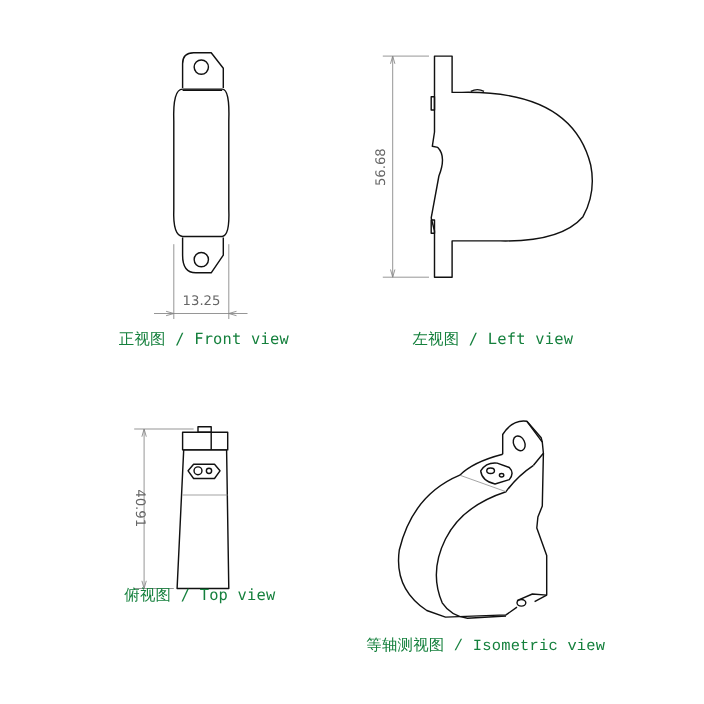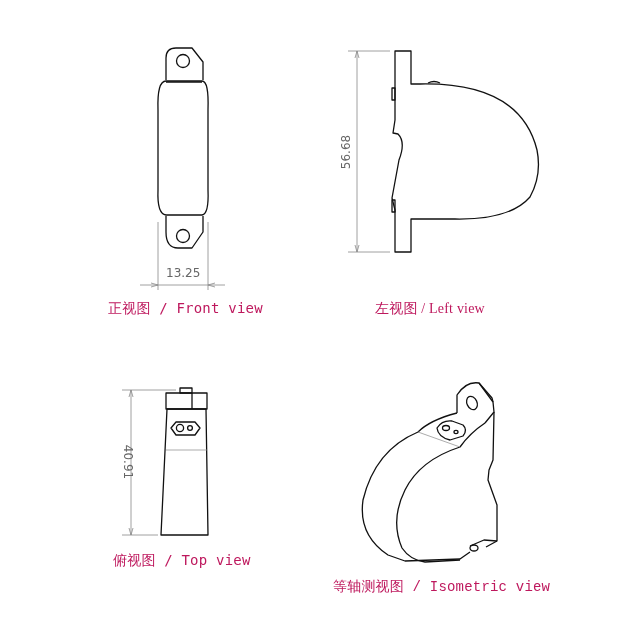--- a/index.html
+++ b/index.html
@@ -1,19 +1,19 @@
 <!DOCTYPE html>
 <html><head>
 <meta charset="utf-8">
 <style>
   html, body { margin: 0; padding: 0; background: #ffffff; }
   body { width: 640px; height: 640px; position: relative; overflow: hidden;
          font-family: "DejaVu Serif", "Liberation Serif", serif; }
   svg.drawing { position: absolute; left: 0; top: 0; }
-  .caption { position: absolute; font-size: 14px; color: #be185d; white-space: pre;
+  .caption { position: absolute; font-size: 14px; color: #15803d; white-space: pre;
              font-family: "DejaVu Sans Mono", "Liberation Mono", monospace; letter-spacing: 0.2px; }
   .dimtext { font-family: "DejaVu Sans", "Liberation Sans", sans-serif; font-size: 12px; fill: #666666; }
 </style>
 </head>
 <body>
 
 <svg class="drawing" width="640" height="640" viewBox="0 0 640 640">
   <g fill="none" stroke="#111111" stroke-width="1.3" stroke-linejoin="round">
 
     <g>
@@ -89,15 +89,15 @@
       <ellipse cx="474" cy="548" rx="4" ry="3"></ellipse>
     </g>
   </g>
 
   <text class="dimtext" x="166" y="277">13.25</text>
   <text class="dimtext" x="350" y="152" transform="rotate(-90 350 152)" text-anchor="middle">56.68</text>
   <text class="dimtext" x="124" y="462" transform="rotate(90 124 462)" text-anchor="middle">40.91</text>
 </svg>
 
 <div class="caption" style="left:108px; top:300px;">正视图 / Front view</div>
-<div class="caption" style="left:375px; top:300px;font-family:Liberation Serif, serif;">左视图 / Left view</div>
-<div class="caption" style="left:113px; top:552px;">俯视图 / Top view</div>
+<div class="caption" style="left:375px; top:300px;">左视图 / Left view</div>
+<div class="caption" style="left:113px; top:532px;">俯视图 / Top view</div>
 <div class="caption" style="left:333px; top:578px;font-family:Liberation Mono, monospace;">等轴测视图 / Isometric view</div>
 
 </body></html>

